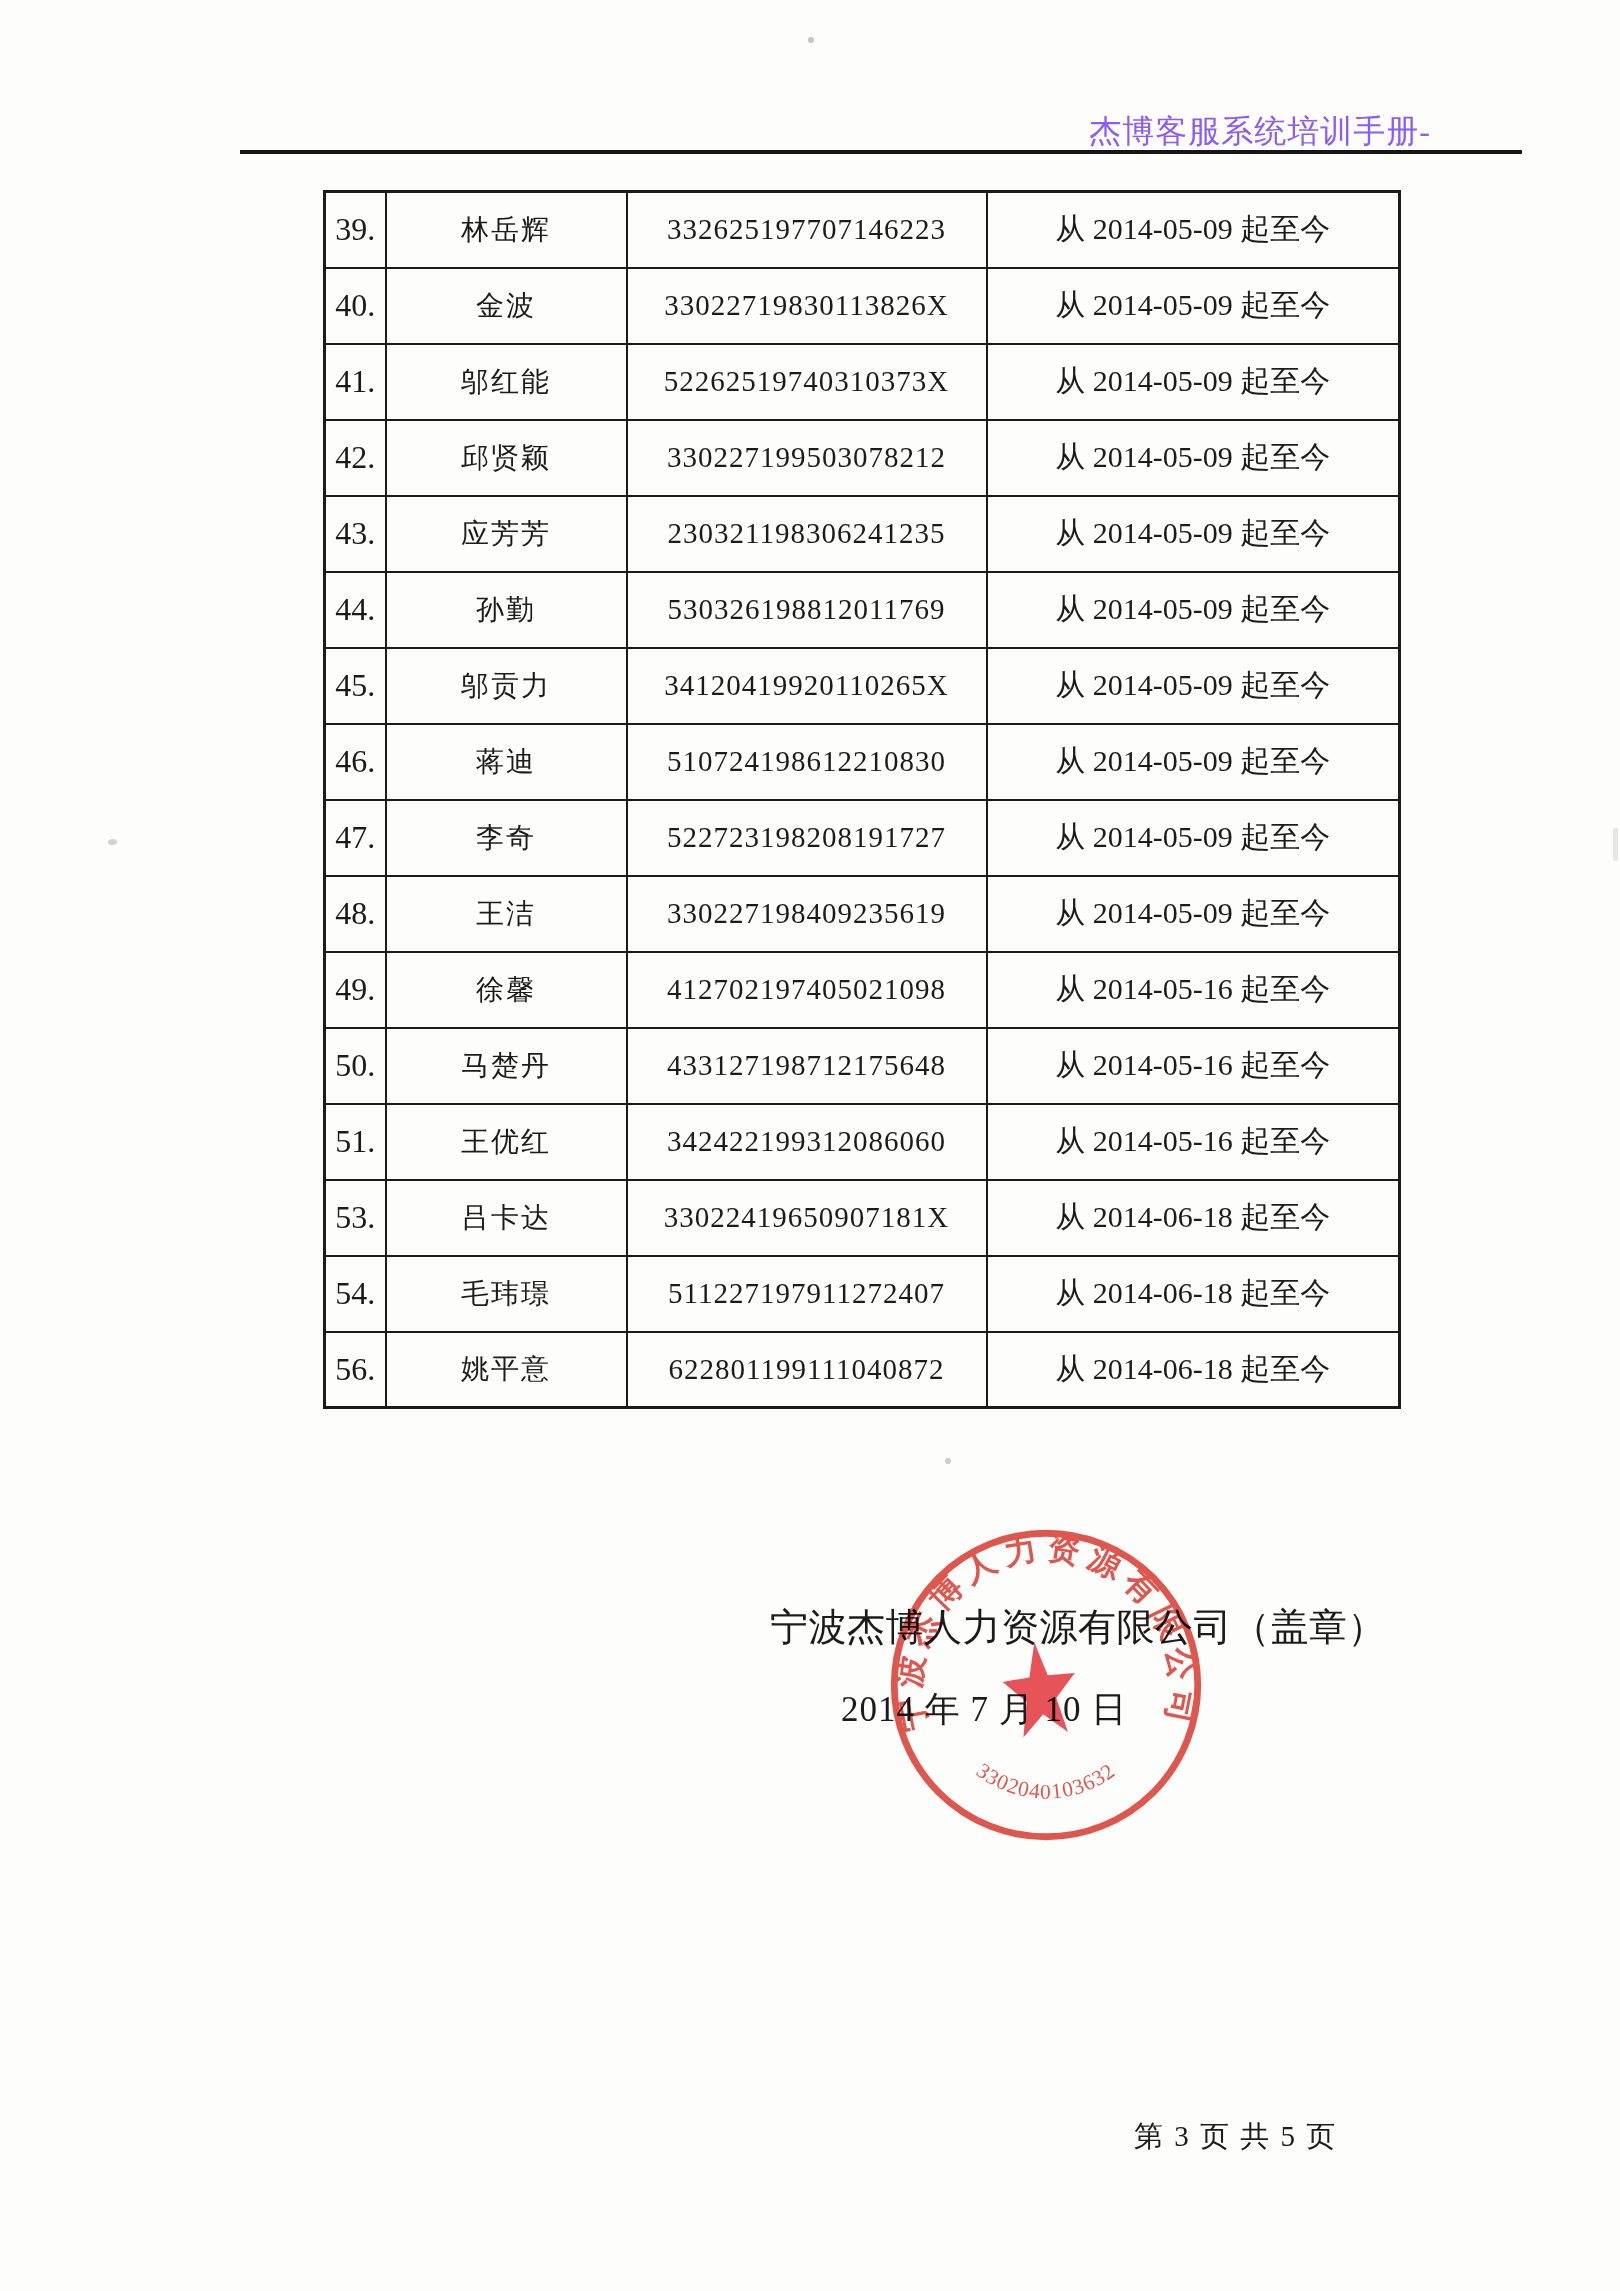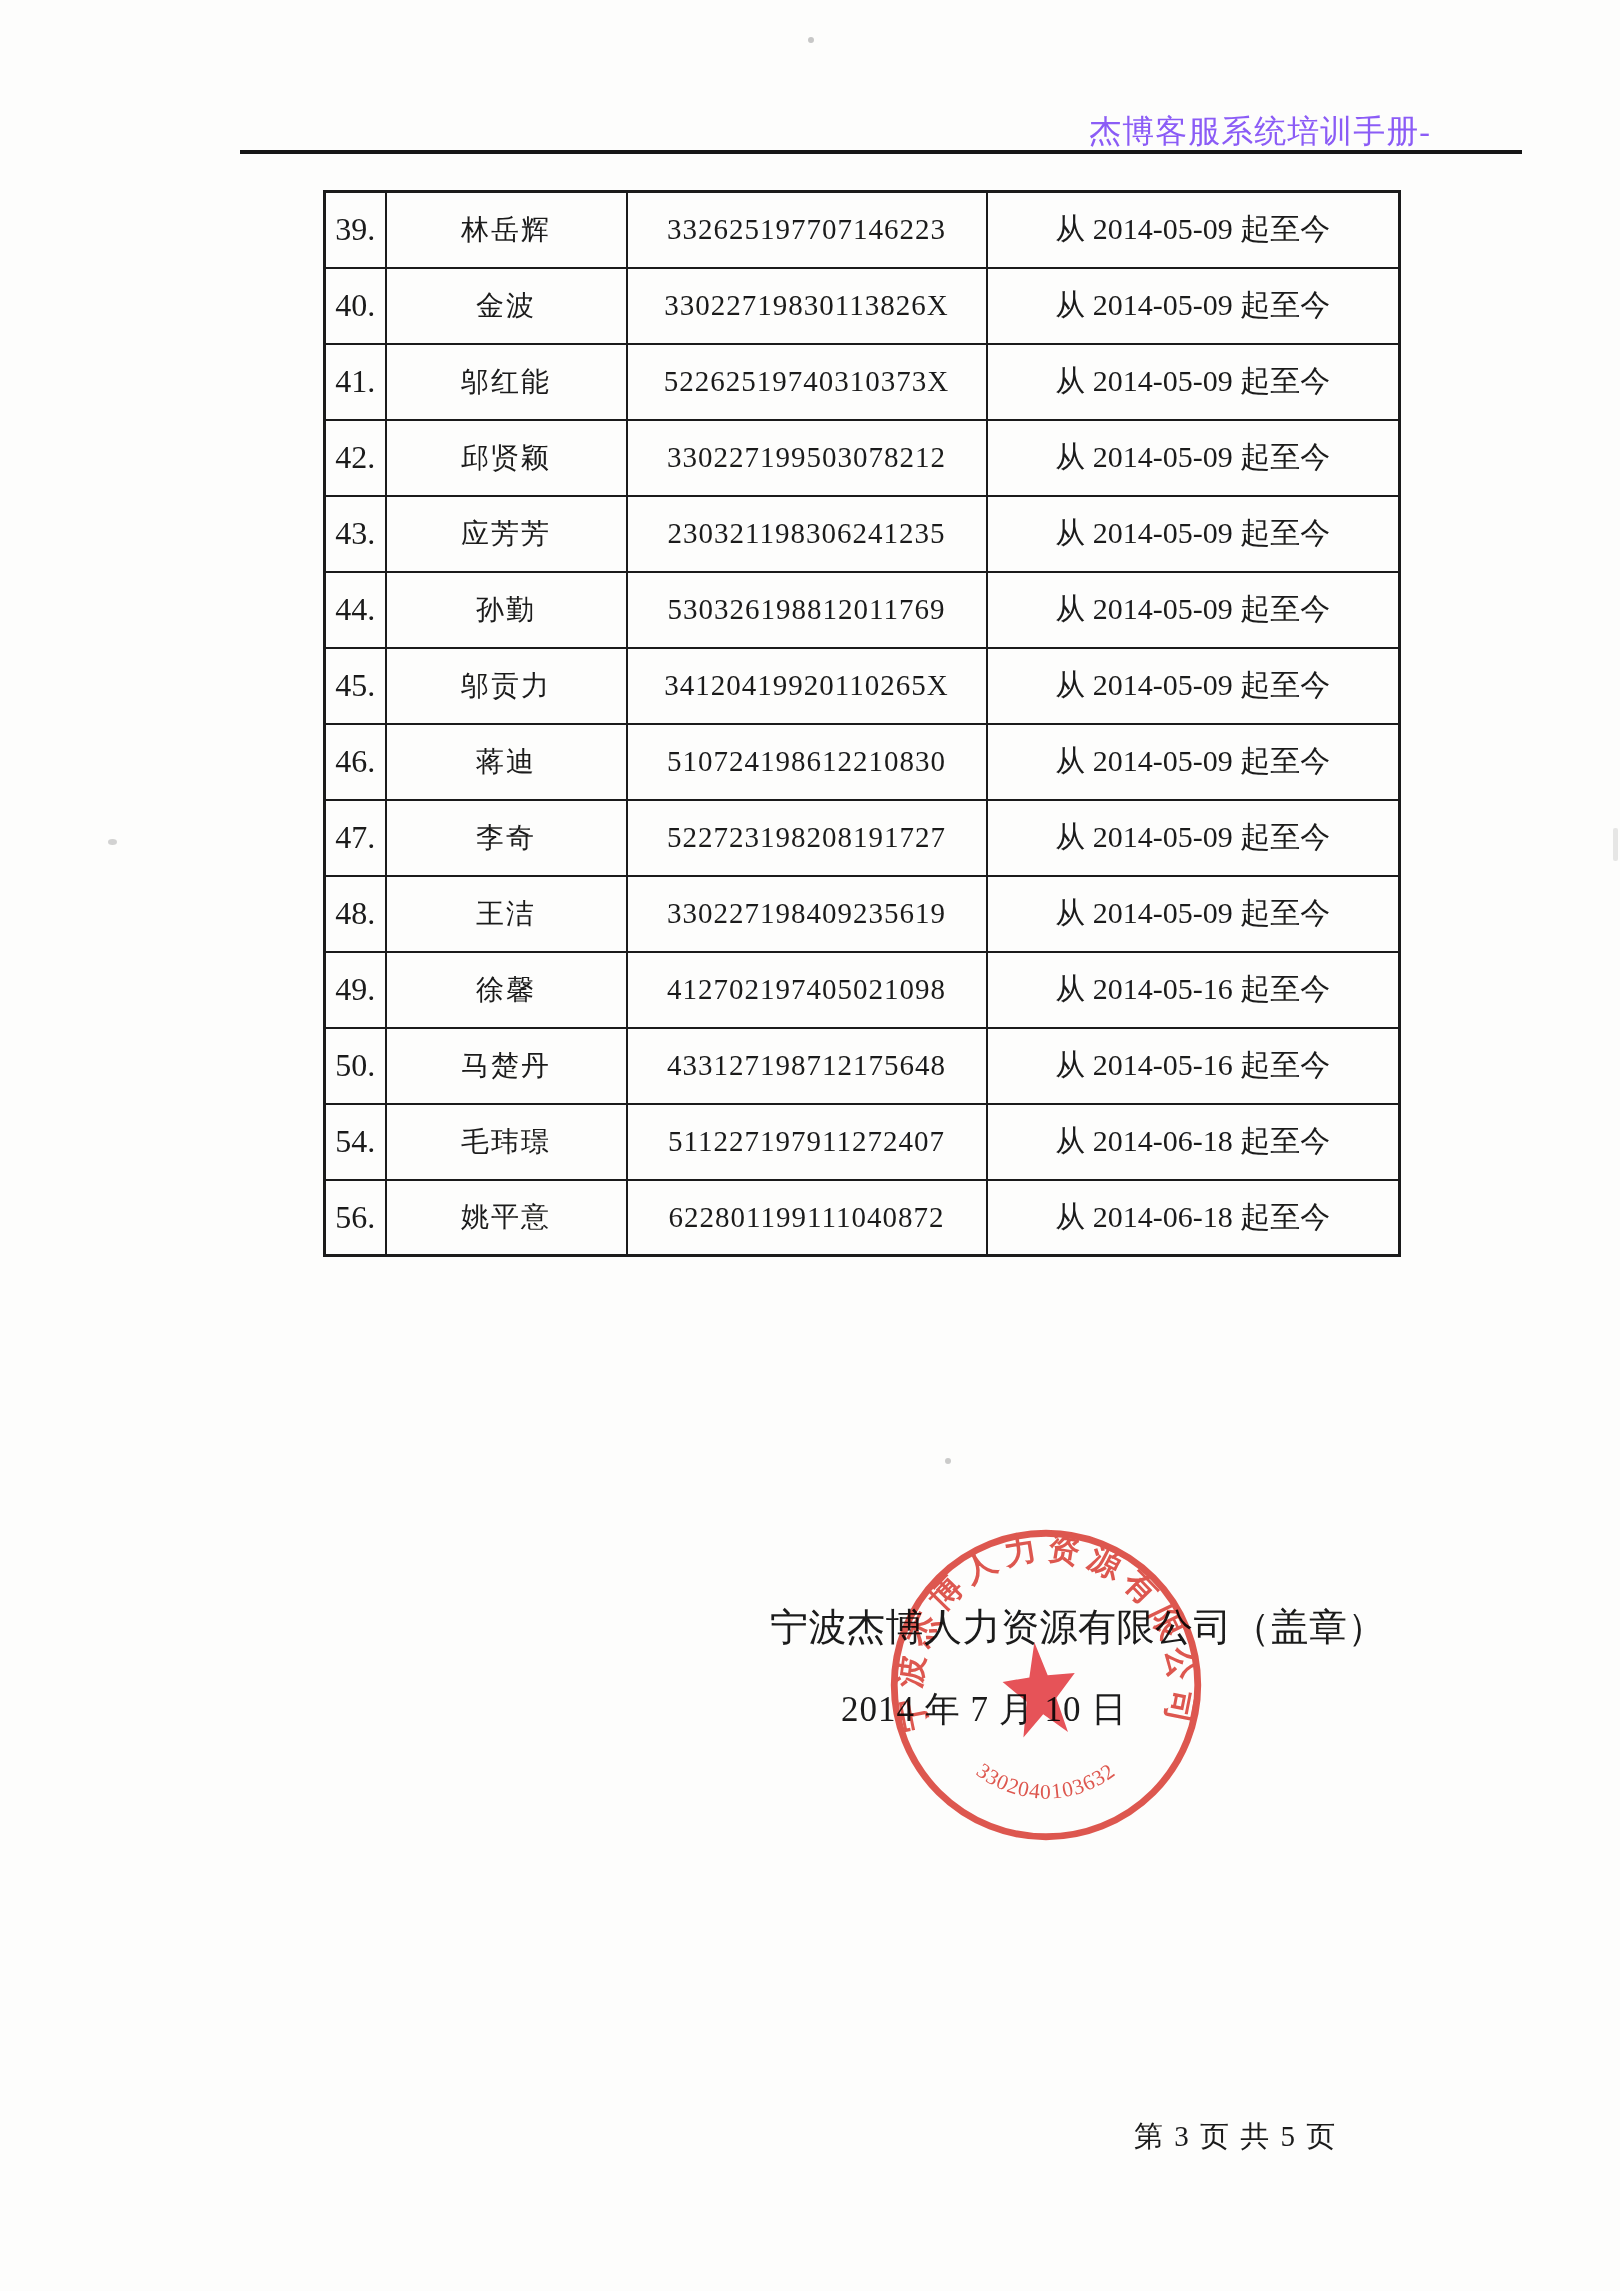--- a/index.html
+++ b/index.html
@@ -180,22 +180,34 @@
       <td class="c-date">从 2014-05-16 起至今</td>
     </tr>
 
     <tr>
       <td class="c-no">50.</td>
       <td class="c-name">马楚丹</td>
       <td class="c-id">433127198712175648</td>
       <td class="c-date">从 2014-05-16 起至今</td>
     </tr>
 
-
-
+    <tr>
+      <td class="c-no">51.</td>
+      <td class="c-name">王优红</td>
+      <td class="c-id">342422199312086060</td>
+      <td class="c-date">从 2014-05-16 起至今</td>
+    </tr>
+
+
+    <tr>
+      <td class="c-no">53.</td>
+      <td class="c-name">吕卡达</td>
+      <td class="c-id">33022419650907181X</td>
+      <td class="c-date">从 2014-06-18 起至今</td>
+    </tr>
 
     <tr>
       <td class="c-no">54.</td>
       <td class="c-name">毛玮璟</td>
       <td class="c-id">511227197911272407</td>
       <td class="c-date">从 2014-06-18 起至今</td>
     </tr>
 
 
     <tr>

